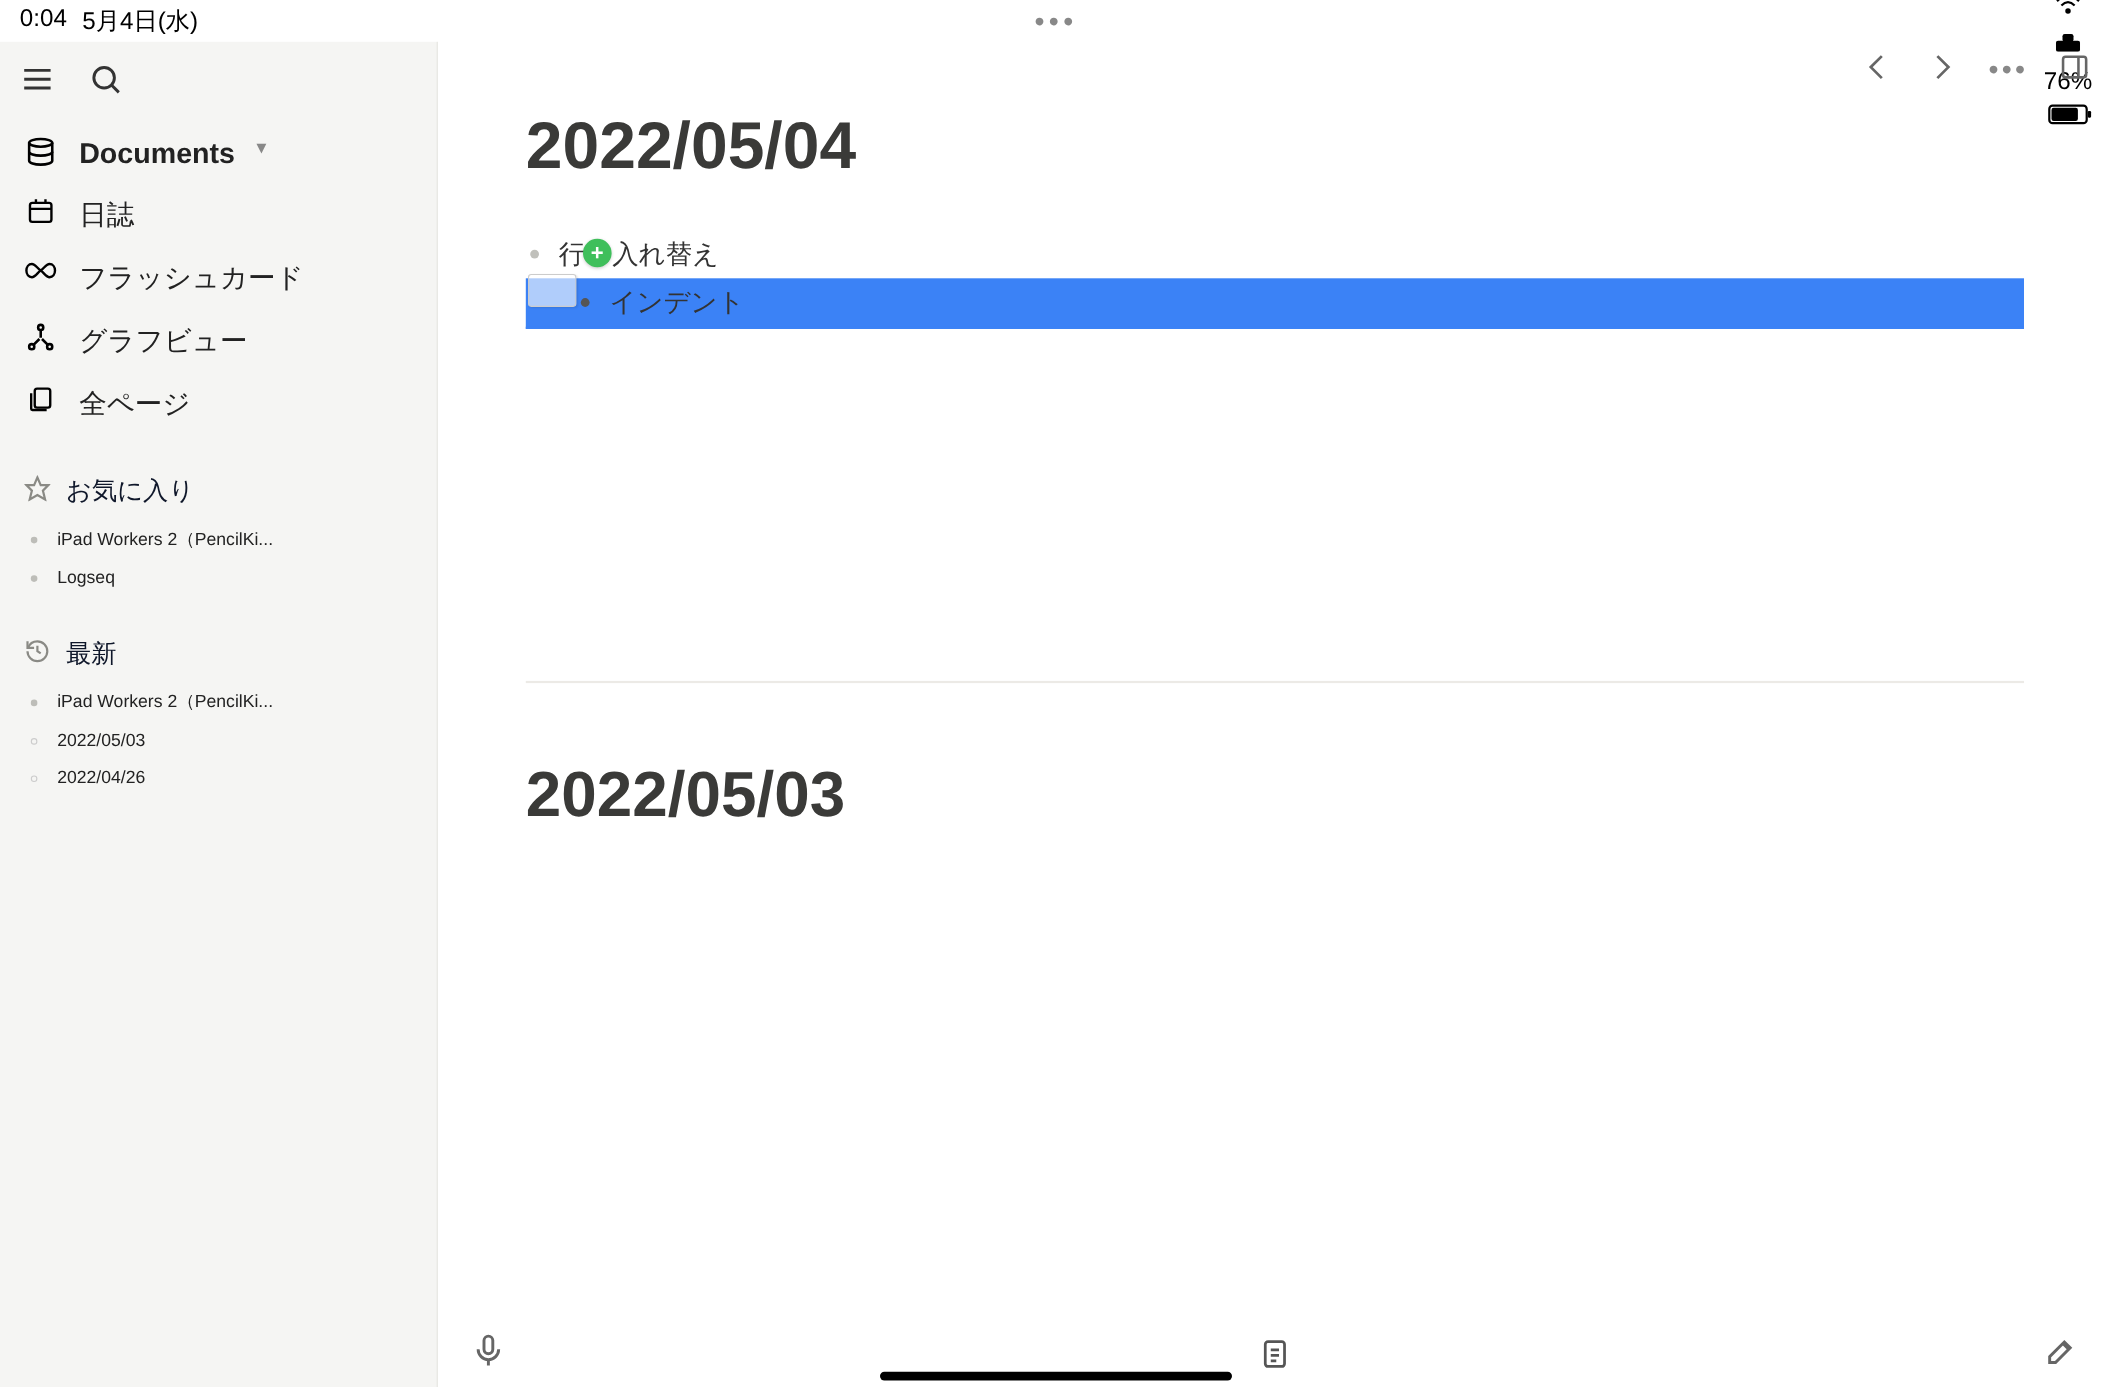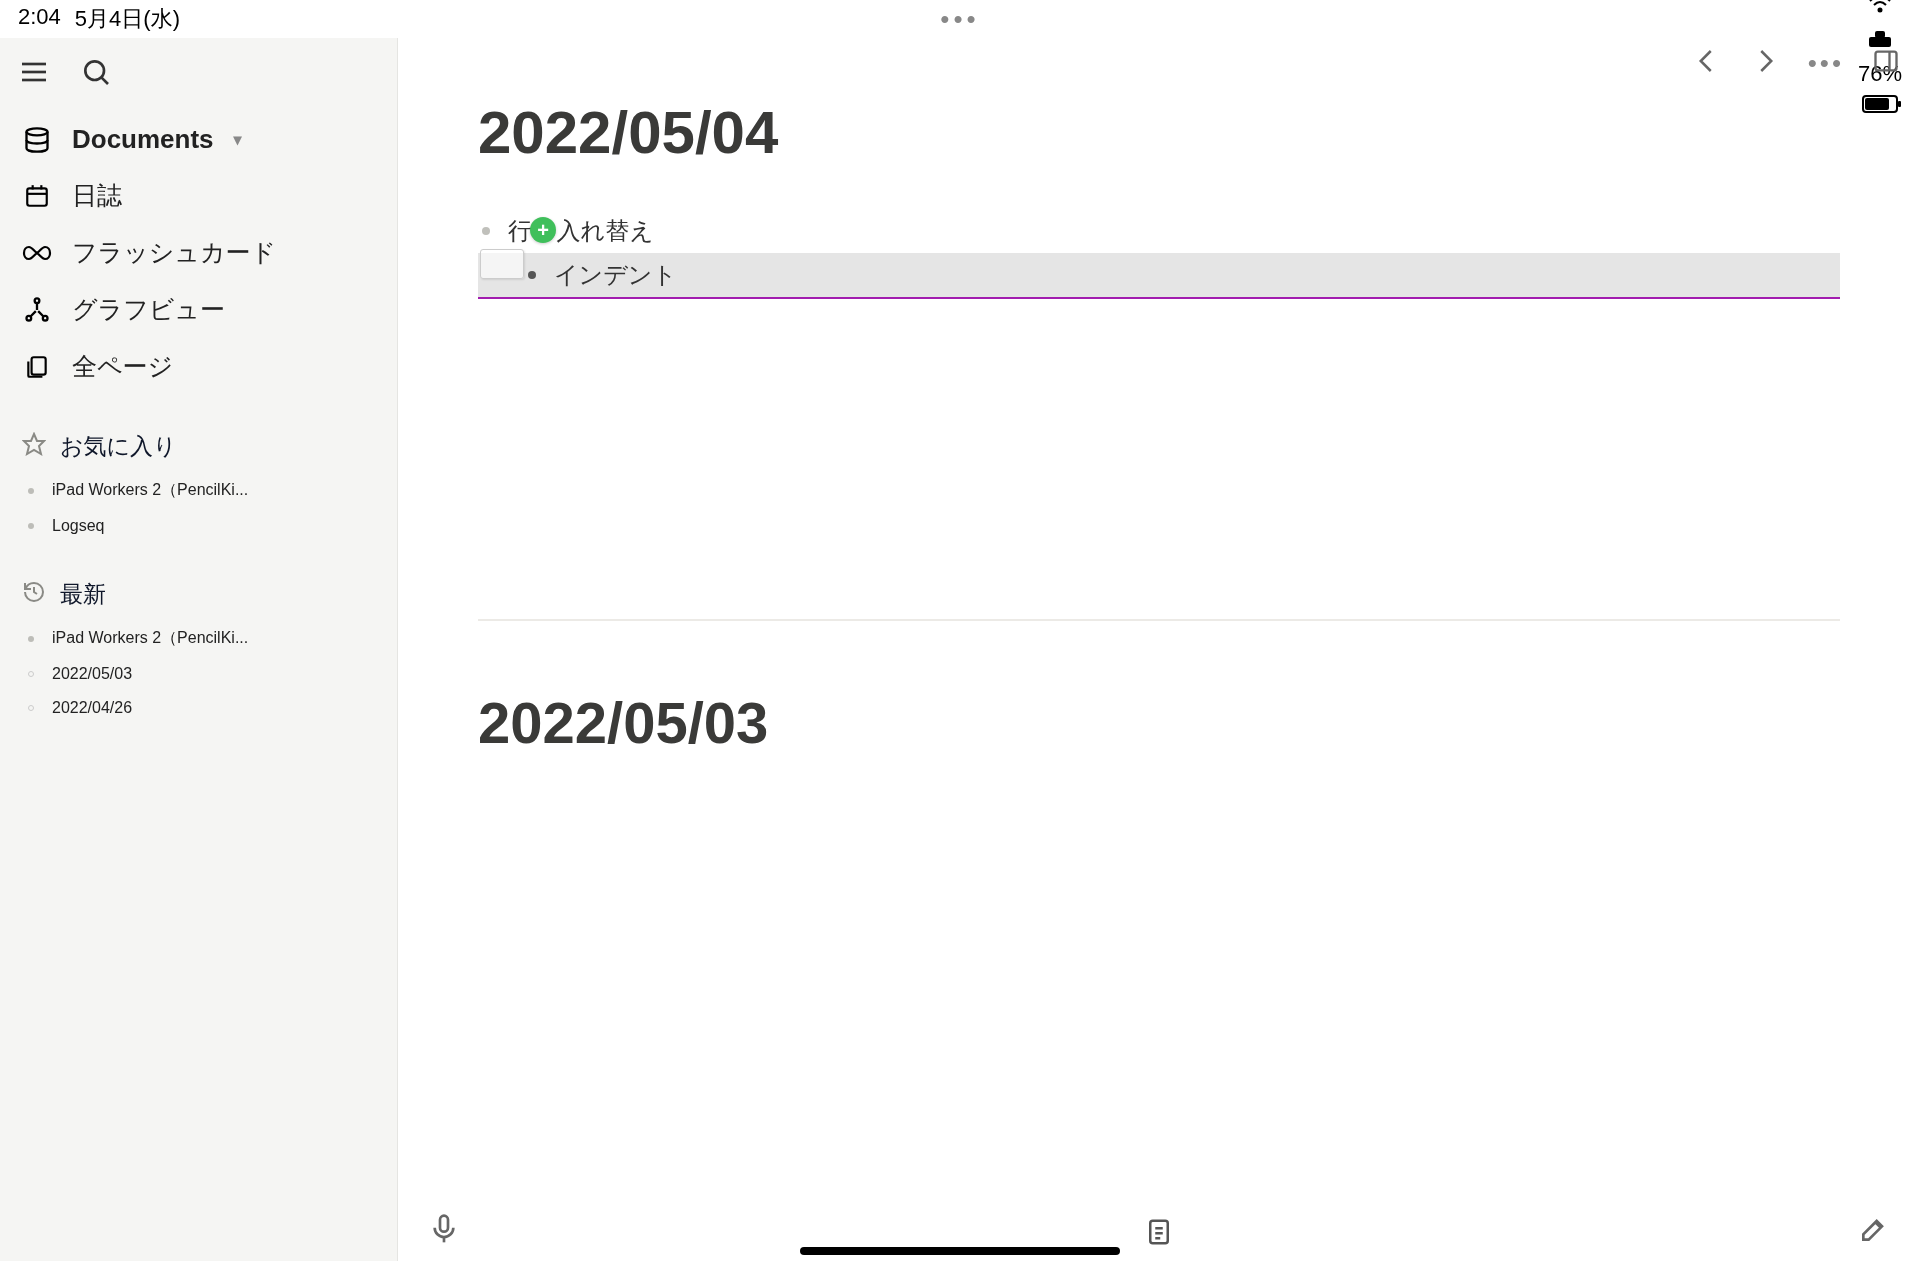--- a/index.html
+++ b/index.html
@@ -28,21 +28,21 @@
 .app-root { position: absolute; top: 38px; left: 0; right: 0; bottom: 0; display: flex; }
 .sidebar {
   width: 398px; flex: 0 0 398px;
   background: #f5f5f3;
   border-right: 1px solid #e5e5e2;
   padding: 18px 0;
 }
 .sidebar-tools { display: flex; gap: 30px; padding: 0 18px 24px 18px; }
 .sidebar-tools .ico { color: #333; }
 .side-item {
-  display: flex; align-items: center; gap: 20px;
+  display: flex; gap: 20px;
   padding: 12px 22px;
   font-size: 25px; color: #222; font-weight: 500;
   cursor: pointer;
 }
 .side-item.documents { font-weight: 600; font-size: 26px; }
 .side-item .ico { width: 30px; display: flex; justify-content: center; }
 .side-group-hdr {
   display: flex; align-items: center; gap: 14px;
   padding: 10px 22px; margin-top: 26px;
   color: #0f172a; font-size: 23px; font-weight: 500;
@@ -71,22 +71,22 @@
 }
 .bullets { position: relative; }
 .bullet-row {
   display: flex; align-items: center;
   font-size: 24px; color: #333;
   padding: 6px 0;
 }
 .bullet-row .b { width: 8px; height: 8px; border-radius: 50%; background: #c0c0bb; margin: 0 18px 0 4px; }
 .indented { padding-left: 46px; }
 .selected-row {
-  background: #e5e5e5;
-  border-bottom: 2px solid #a21caf;
+  background: #3b82f6;
+  border-bottom: 2px solid #3b82f6;
 }
 .plus-badge {
   position: absolute;
   left: 52px; top: 8px;
   width: 26px; height: 26px; border-radius: 50%;
   background: #3fbf5b; color: #fff;
   display: flex; align-items: center; justify-content: center;
   font-size: 20px; font-weight: 700;
   box-shadow: 0 1px 3px rgba(0,0,0,.2);
 }
@@ -126,21 +126,21 @@
 .bottom-right { position: absolute; right: 30px; bottom: 12px; color: #666; }
 .home-indicator { position: absolute; bottom: 6px; left: 50%; transform: translateX(-50%); width: 320px; height: 8px; background: #000; border-radius: 5px; }
 
 .ico svg { display: block; }
 </style>
 </head>
 <body>
 
 <div class="status-bar">
   <div class="status-left">
-    <span>2:04</span>
+    <span>0:04</span>
     <span>5月4日(水)</span>
   </div>
   <div class="status-center">•••</div>
   <div class="status-right">
     <span>
       <svg width="20" height="20" viewBox="0 0 24 24" fill="none" stroke="#000" stroke-width="2">
           <path d="M3 11l18-8-8 18-2-8-8-2z"></path>
         </svg>
     </span>
     <span>

